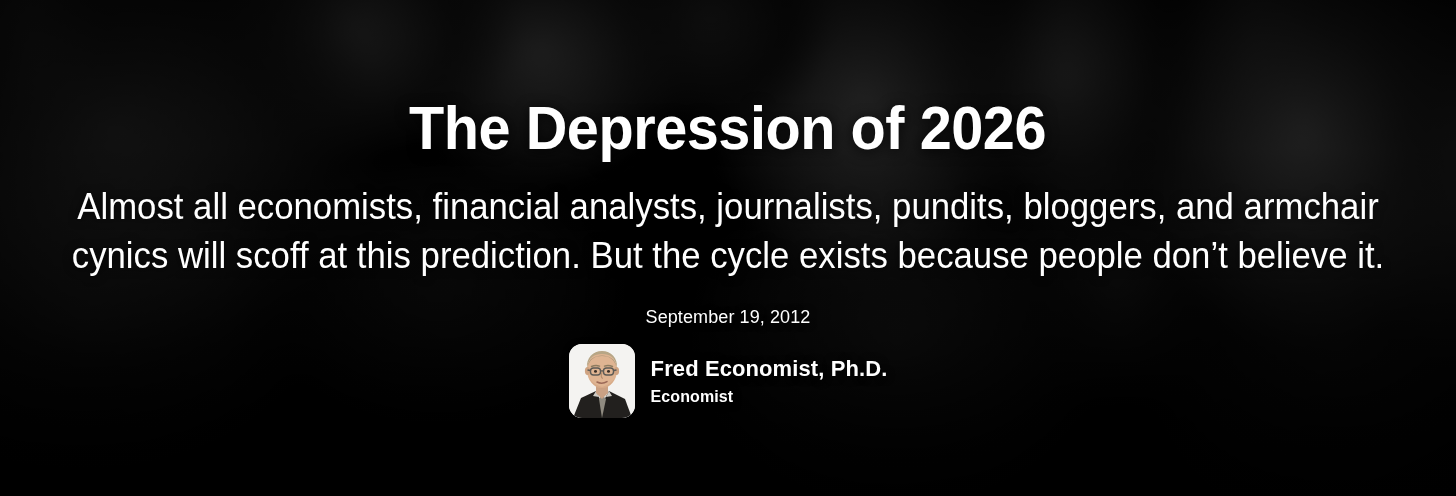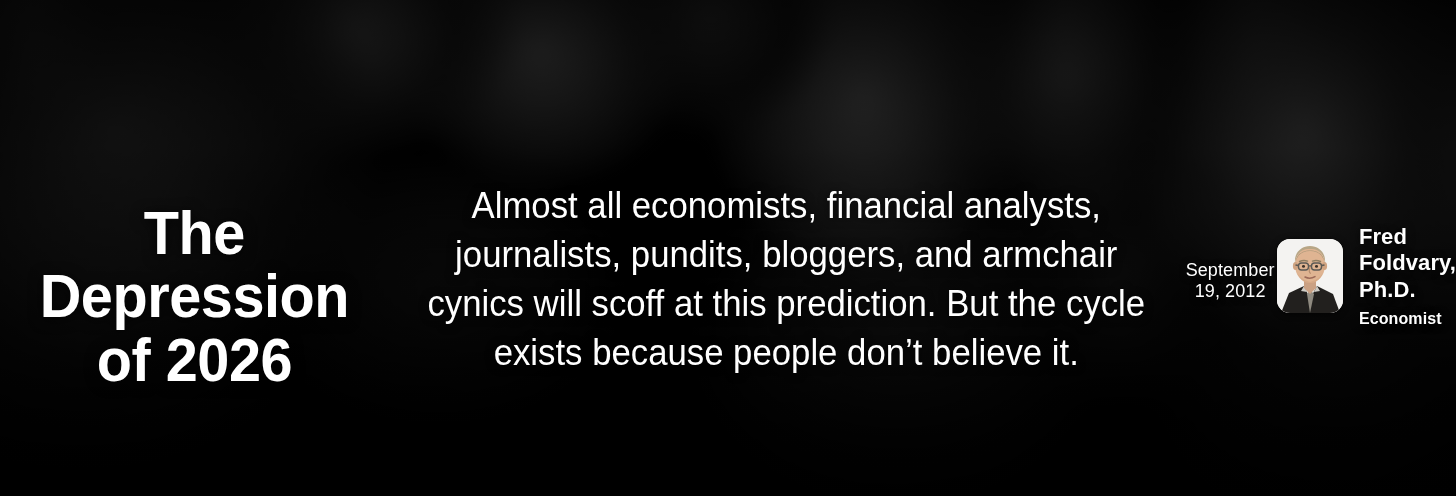--- a/index.html
+++ b/index.html
@@ -66,21 +66,21 @@
   .bg-scrim {
     position:absolute; inset:0;
     background:
       radial-gradient(ellipse 70% 85% at 50% 46%, rgba(0,0,0,.58) 0%, rgba(0,0,0,.72) 55%, rgba(0,0,0,.88) 100%),
       linear-gradient(180deg, rgba(0,0,0,.45) 0%, rgba(0,0,0,.30) 30%, rgba(0,0,0,.62) 72%, rgba(0,0,0,.9) 100%);
   }
 
   
   .content {
     position:absolute; inset:0;
-    display:flex; flex-direction:row; align-items:center;
+    display:flex; flex-direction:column; align-items:center;
     text-align:center;
     color:#fff;
     margin-top:40px;
   }
 
   .headline {
     margin-top:56px;
     font-size:62px;
     font-weight:700;
     letter-spacing:-0.5px;
@@ -198,19 +198,19 @@
 
           <path d="M33 28 q-1.6 5 0.4 6.2" stroke="#b78f6f" stroke-width="1.3" fill="none" stroke-linecap="round"></path>
 
           <path d="M28 38 q5 2.6 10 -0.4" stroke="#9c6a58" stroke-width="1.5" fill="none" stroke-linecap="round"></path>
 
           <path d="M19 30 q2 10 14 13 q12 -3 14 -13 q-3 13 -14 15 q-11 -2 -14 -15 Z" fill="#cda07e" opacity=".5"></path>
         </svg>
       </div>
 
       <div class="byline-text">
-        <div class="author-name">Fred Foldvary, Ph.D.</div>
+        <div class="author-name">Fred Economist, Ph.D.</div>
         <div class="author-role">Economist</div>
       </div>
 
     </div>
   </div>
 </div>
 
 </body></html>

